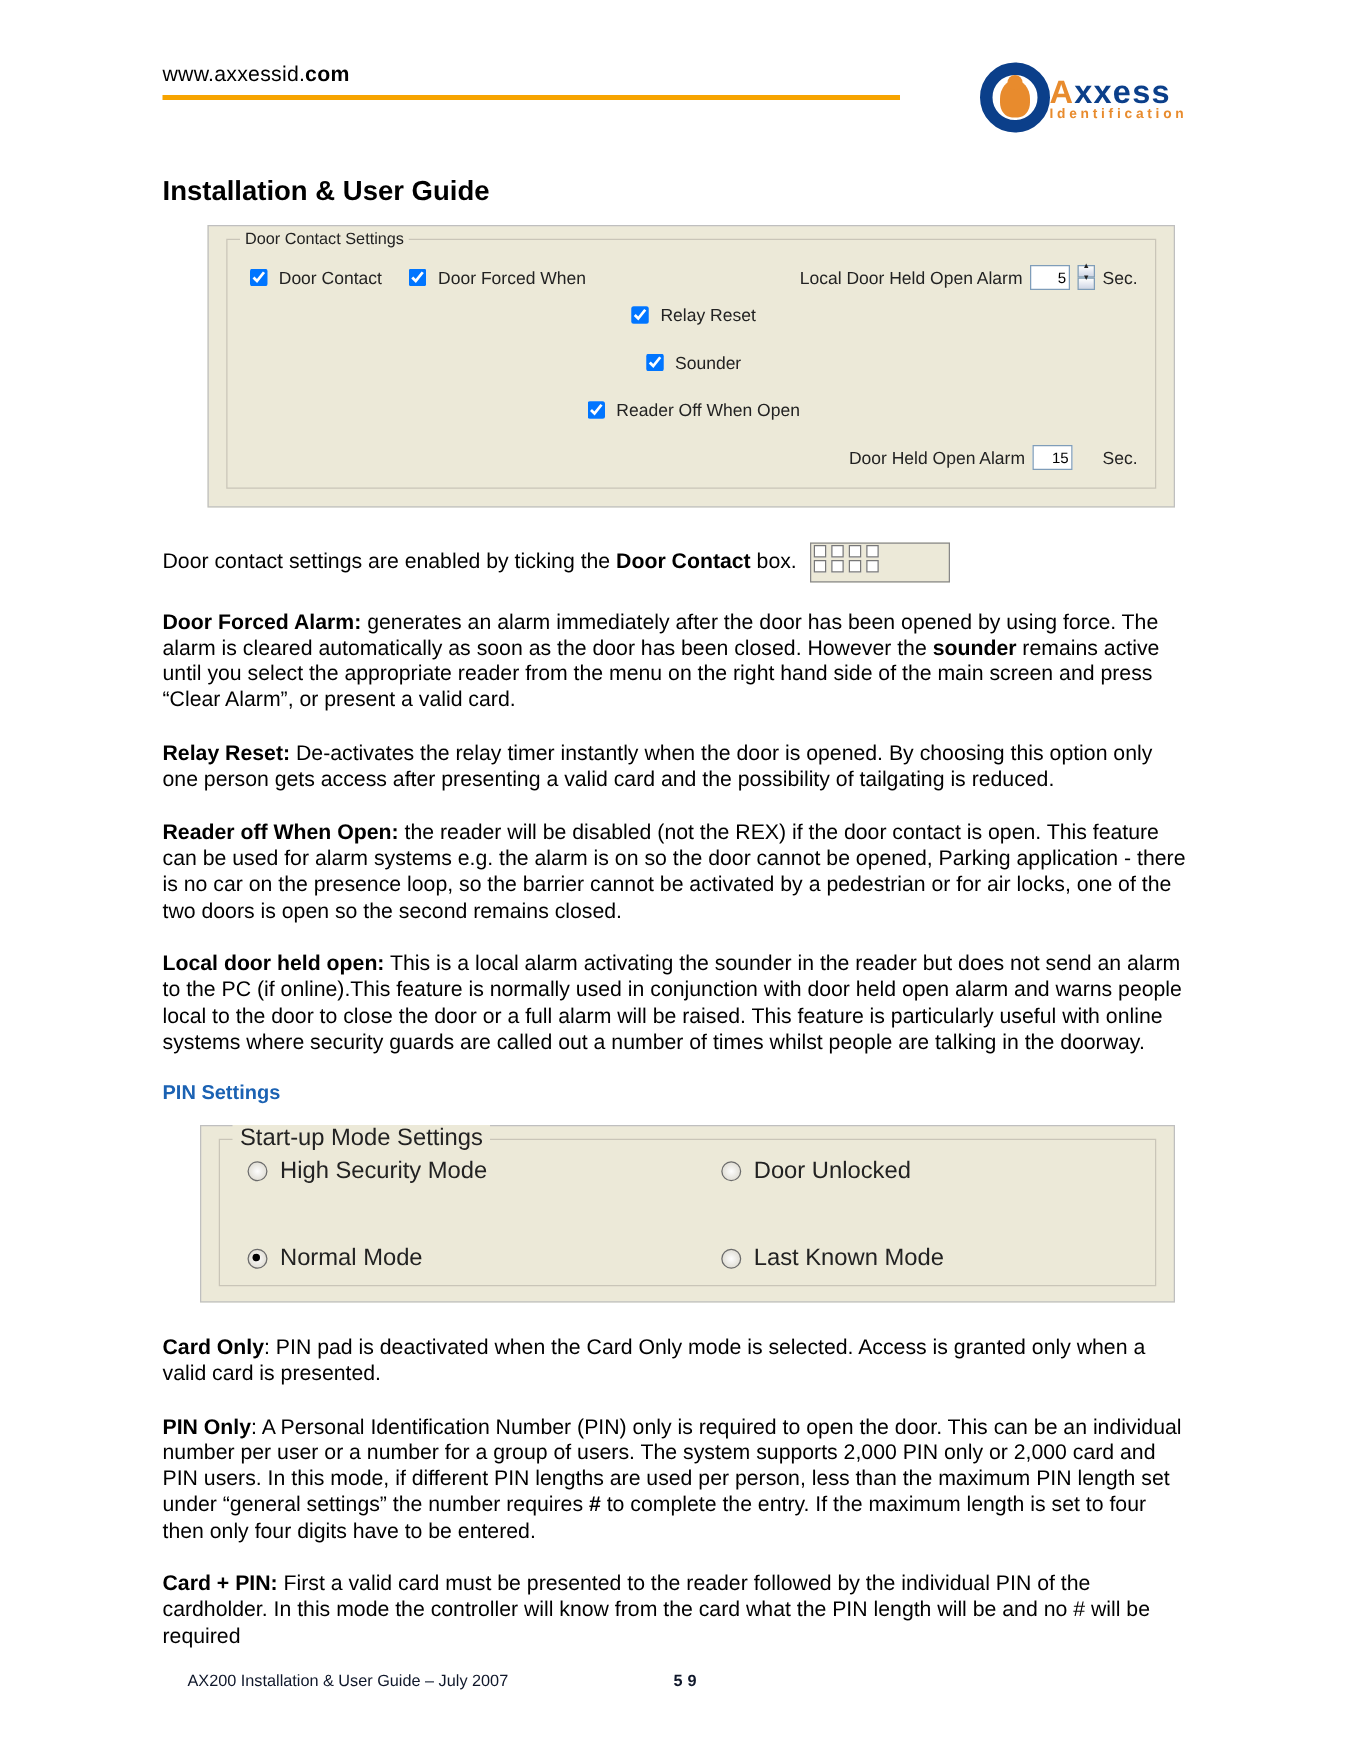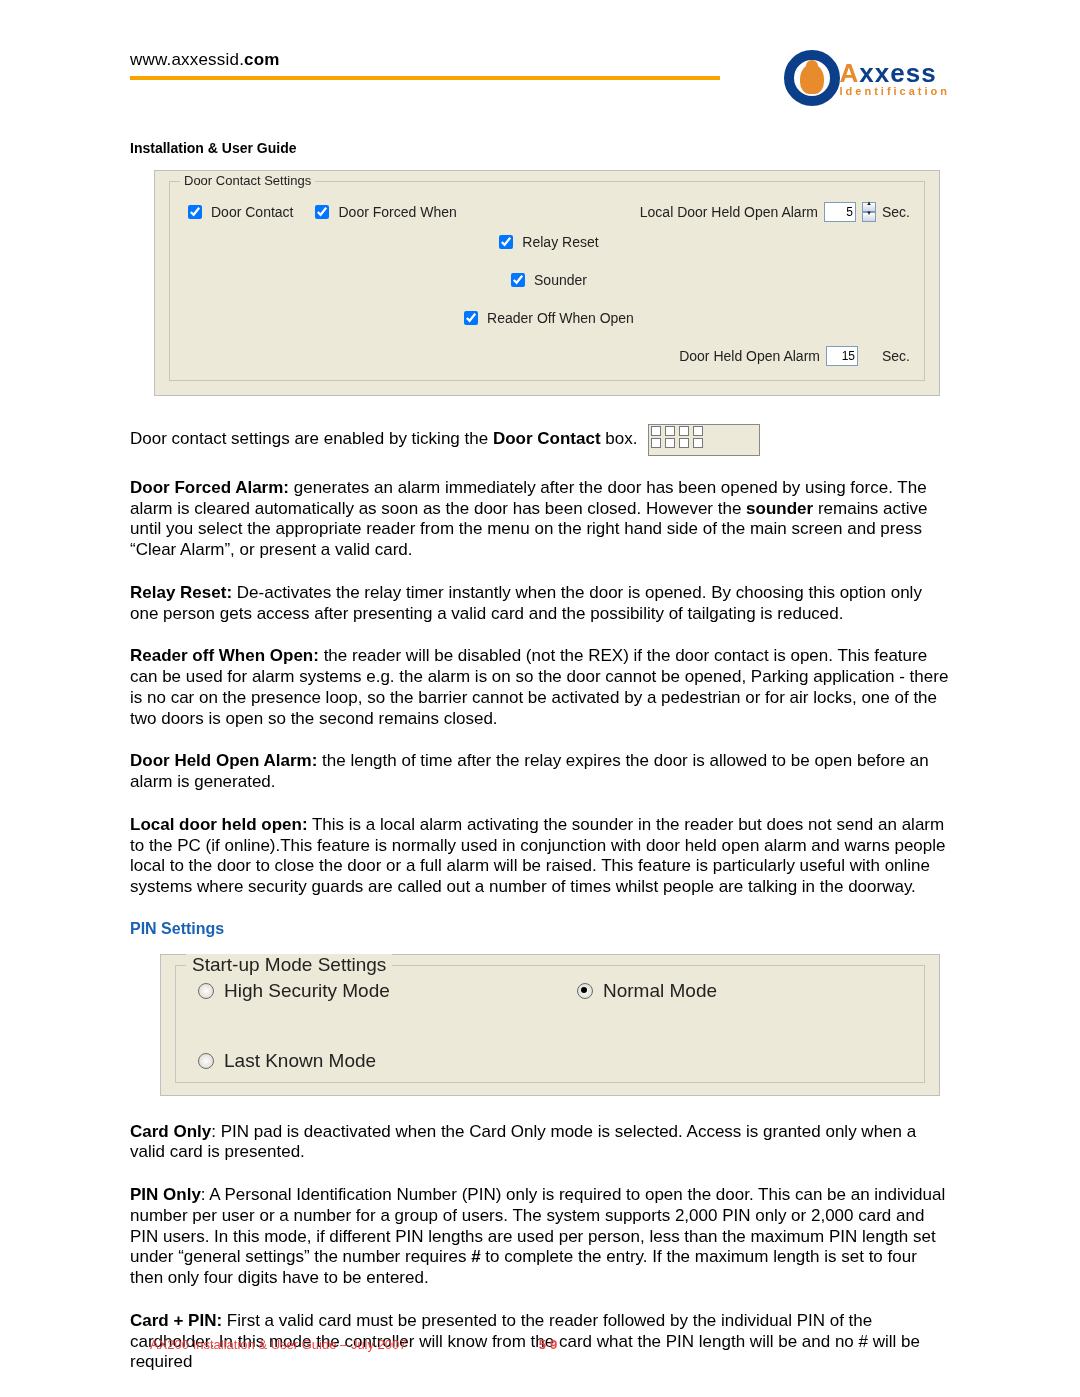--- a/index.html
+++ b/index.html
@@ -30,23 +30,23 @@
   .logo{position:absolute;right:0;top:0;display:flex;align-items:center;}
   .logo-mark{width:56px;height:56px;position:relative;}
   .logo-mark .ring{position:absolute;inset:0;border:10px solid var(--brand-blue);border-radius:50%;}
   .logo-mark .person{position:absolute;left:16px;top:14px;width:24px;height:30px;background:var(--brand-orange);border-radius:50% 50% 40% 40%;}
   .logo-mark .head{position:absolute;left:22px;top:10px;width:12px;height:12px;background:var(--brand-orange);border-radius:50%;}
   .logo-text{line-height:1;}
   .logo-text .top{font-size:26px;font-weight:900;color:var(--brand-blue);letter-spacing:1px;}
   .logo-text .top .a{color:var(--brand-orange);}
   .logo-text .bottom{font-size:11px;color:var(--brand-orange);letter-spacing:3px;font-weight:bold;}
   
-  .doc-title{font-size:14px;font-weight:bold;margin-top:30px;margin-bottom:14px;}
-  
-  .shot{background:var(--win-bg);border:1px solid #bfbfbf;padding:10px 14px 14px 14px;margin-left:24px;margin-right:10px;margin-bottom:28px;font-family:Tahoma,Arial,sans-serif;font-size:14px;color:#222;}
+  .doc-title{font-size:22px;font-weight:bold;margin-top:30px;margin-bottom:14px;}
+  
+  .shot{background:var(--win-bg);border:1px solid #bfbfbf;padding:10px 14px 14px 14px;margin-left:36px;margin-right:10px;margin-bottom:28px;font-family:Tahoma,Arial,sans-serif;font-size:14px;color:#222;}
   .group{border:1px solid #c9c5b8;position:relative;padding:20px 14px 14px 14px;}
   .legend{position:absolute;top:-9px;left:10px;background:var(--win-bg);padding:0 4px;font-size:13px;}
   .row{display:flex;align-items:center;gap:18px;margin-bottom:10px;flex-wrap:nowrap;}
   .chk{display:inline-flex;align-items:center;gap:6px;white-space:nowrap;}
   .chk input{width:14px;height:14px;}
   .field-r{margin-left:auto;display:flex;align-items:center;gap:6px;white-space:nowrap;}
   .num{width:26px;height:18px;border:1px solid #7f9db9;background:#fff;font-size:12px;text-align:right;padding:0 2px;}
   .spin{display:inline-flex;flex-direction:column;line-height:0;}
   .spin span{width:12px;height:8px;border:1px solid #7f9db9;background:linear-gradient(#fefefe,#cfd6e6);font-size:7px;text-align:center;}
   
@@ -59,21 +59,21 @@
   .section-h{color:var(--section-blue);font-weight:bold;font-size:16px;margin:8px 0 16px 0;}
   
   .shot2{background:var(--win-bg);border:1px solid #bfbfbf;padding:10px 14px 12px 14px;margin-left:30px;margin-right:10px;margin-bottom:26px;font-family:Tahoma,Arial,sans-serif;font-size:19px;color:#222;}
   .group2{border:1px solid #c9c5b8;position:relative;padding:14px 16px 10px 22px;}
   .legend2{position:absolute;top:-12px;left:10px;background:var(--win-bg);padding:0 6px;font-size:19px;}
   .radios{display:grid;grid-template-columns:1fr 1fr;row-gap:8px;column-gap:20px;gap:48px;}
   .rad{display:inline-flex;align-items:center;gap:10px;}
   .rad .dot{width:14px;height:14px;border:1px solid #6b6b6b;border-radius:50%;background:radial-gradient(#fefefe,#d6d3c7);position:relative;display:inline-block;flex:none;}
   .rad.sel .dot::after{content:"";position:absolute;left:3px;top:3px;width:6px;height:6px;border-radius:50%;background:#000;}
   
-  .foot{position:absolute;left:150px;right:130px;bottom:45px;display:flex;font-size:13px;color:#ef4444;}
+  .foot{position:absolute;left:150px;right:130px;bottom:45px;display:flex;font-size:13px;color:#0f172a;}
   .foot .pg{position:absolute;left:50%;transform:translateX(-50%);letter-spacing:4px;font-weight:bold;}
 </style>
 </head>
 <body>
 
 <div class="page">
 
   <div class="hdr">
     <div class="url">
       <span>www.axxessid.</span><span class="bold">com</span>
@@ -162,38 +162,39 @@
   </p>
 
   <p class="para">
     <span class="b">Relay Reset:</span><span> De-activates the relay timer instantly when the door is opened. By choosing this option only one person gets access after presenting a valid card and the possibility of tailgating is reduced.</span>
   </p>
 
   <p class="para">
     <span class="b">Reader off When Open:</span><span> the reader will be disabled (not the REX) if the door contact is open. This feature can be used for alarm systems e.g. the alarm is on so the door cannot be opened, Parking application - there is no car on the presence loop, so the barrier cannot be activated by a pedestrian or for air locks, one of the two doors is open so the second remains closed.</span>
   </p>
 
-  <p class="para">
-    <span class="b">Door Held Open Alarm:</span><span> the length of time after the relay expires the door is allowed to be open before an alarm is generated.</span>
-  </p>
 
   <p class="para">
     <span class="b">Local door held open:</span><span> This is a local alarm activating the sounder in the reader but does not send an alarm to the PC (if online).This feature is normally used in conjunction with door held open alarm and warns people local to the door to close the door or a full alarm will be raised. This feature is particularly useful with online systems where security guards are called out a number of times whilst people are talking in the doorway.</span>
   </p>
 
   <div class="section-h">PIN Settings</div>
 
   <div class="shot2">
     <div class="group2">
       <span class="legend2">Start-up Mode Settings</span>
       <div class="radios">
         <span class="rad">
             <span class="dot"></span>
             <span>High Security Mode</span>
           </span>
+        <span class="rad">
+            <span class="dot"></span>
+            <span>Door Unlocked</span>
+          </span>
         <span class="rad sel">
             <span class="dot"></span>
             <span>Normal Mode</span>
           </span>
         <span class="rad">
             <span class="dot"></span>
             <span>Last Known Mode</span>
           </span>
       </div>
     </div>

